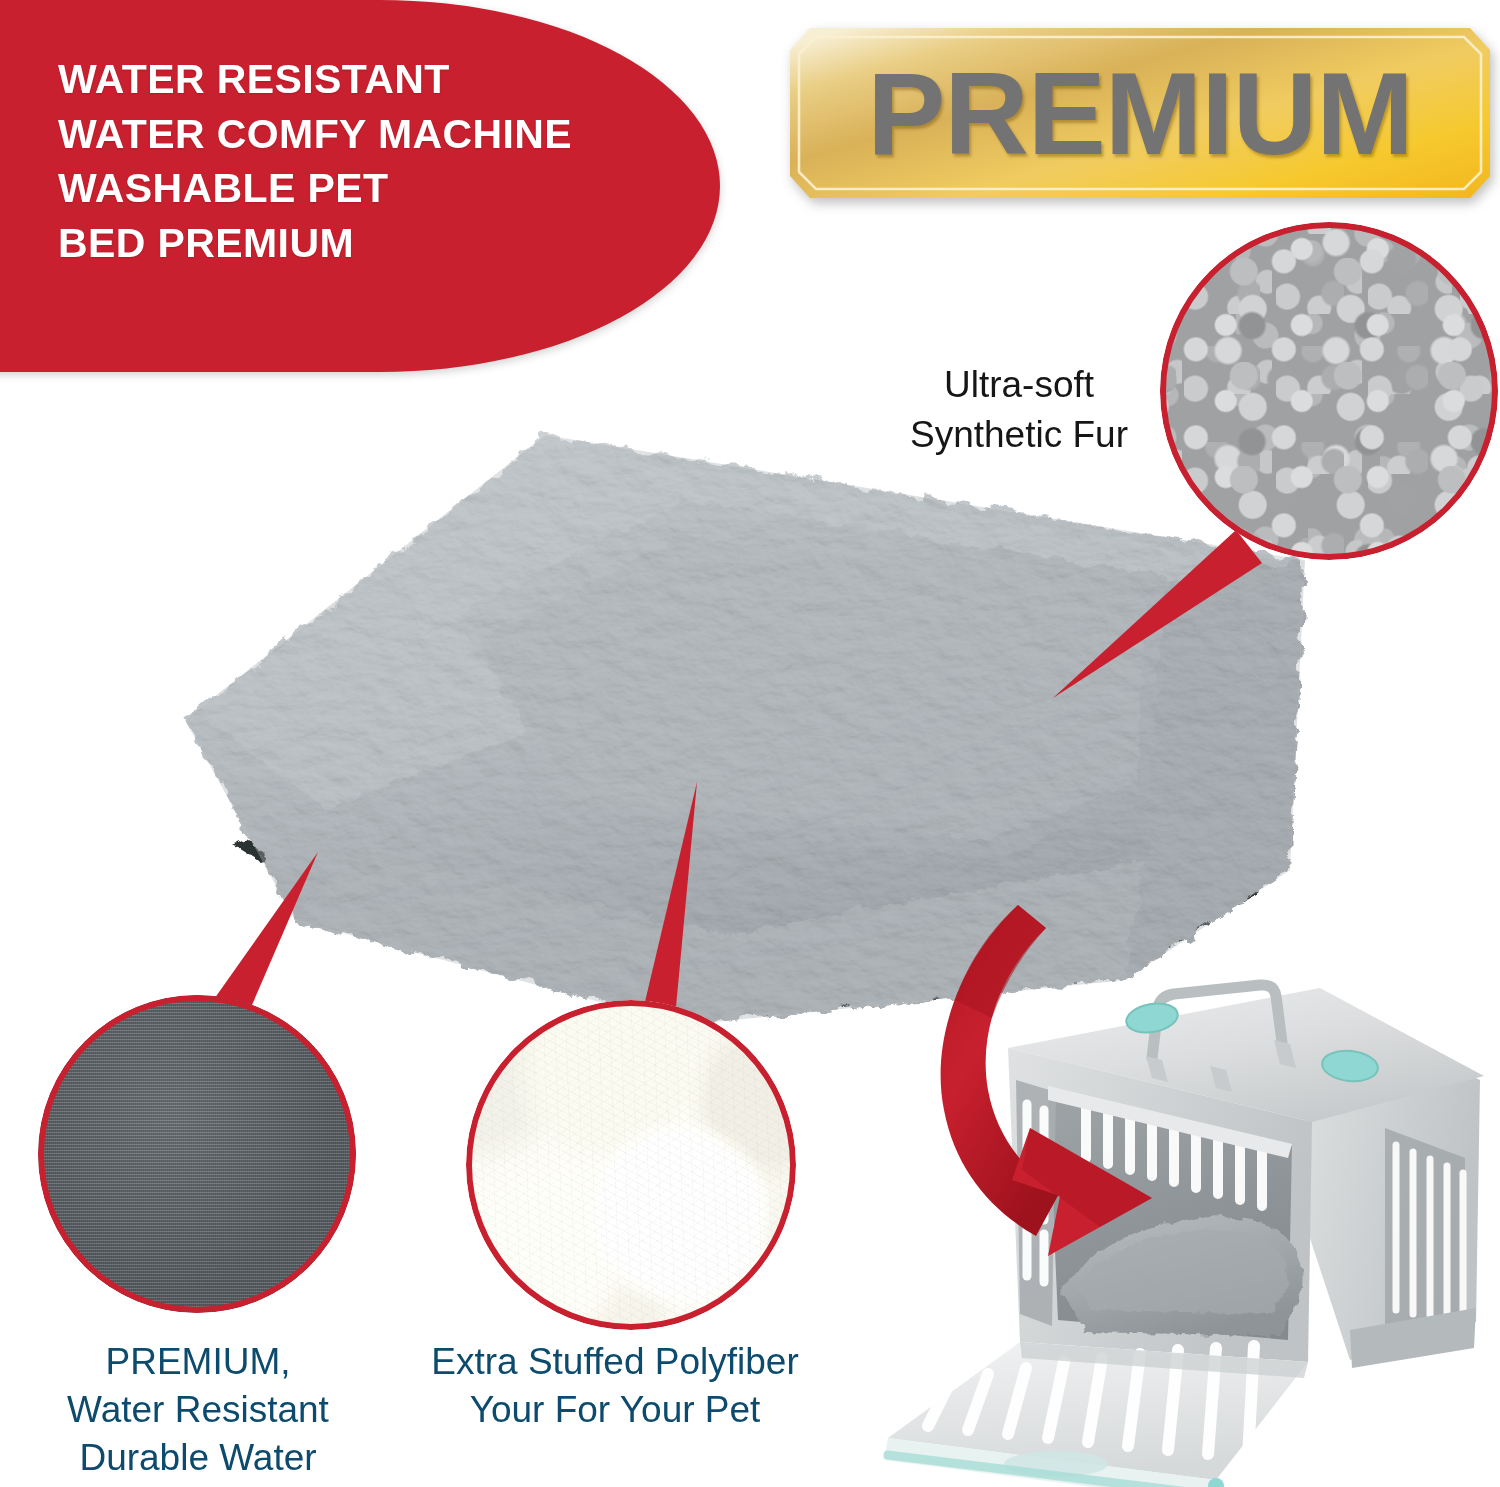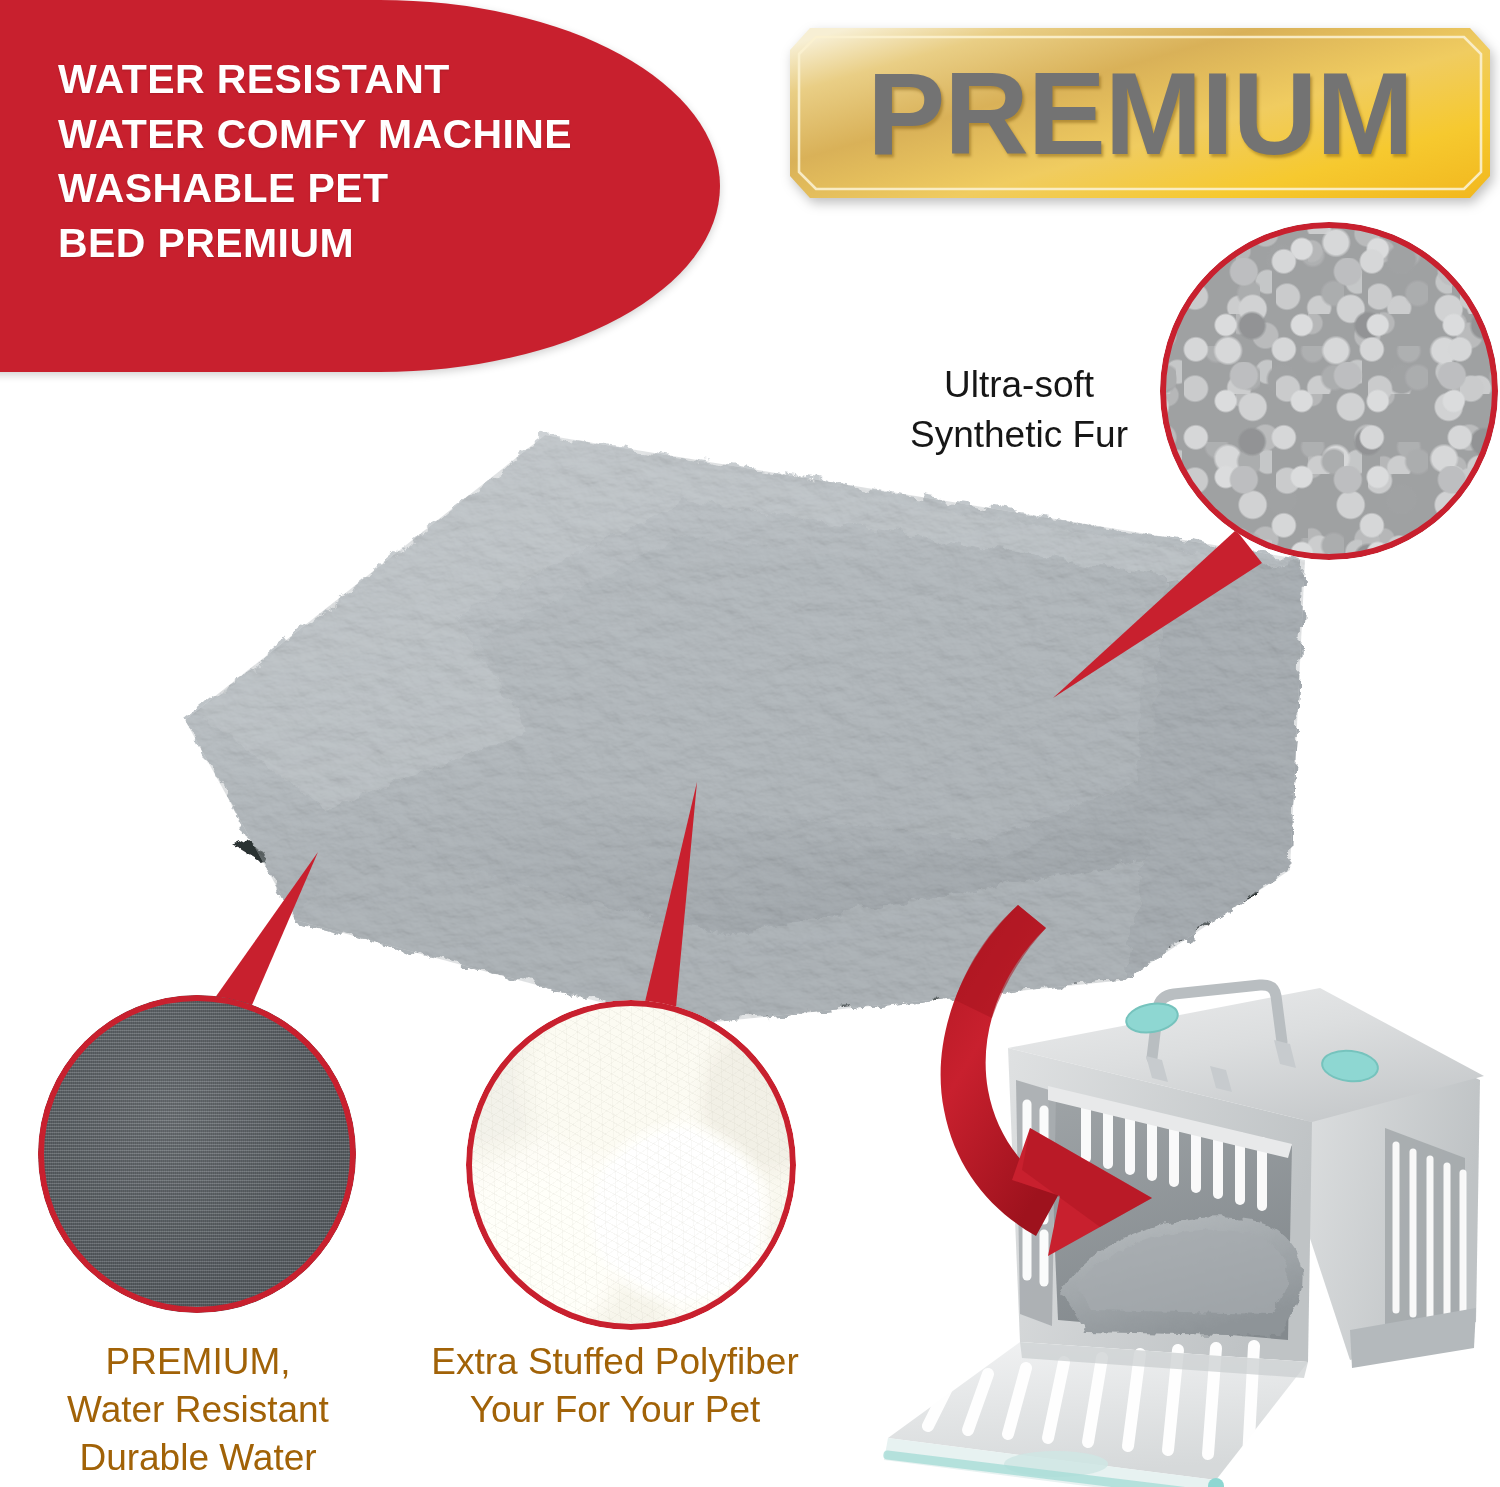--- a/index.html
+++ b/index.html
@@ -129,21 +129,21 @@
   .connectors{position:absolute;inset:0;z-index:4;pointer-events:none;}
   .connectors svg{display:block;width:1500px;height:1487px;overflow:visible;}
 
   
   .fur-label{
     position:absolute;left:885px;top:346px;width:268px;
     text-align:center;color:#161616;
     font-size:37px;line-height:1.36;z-index:6;margin-top:14px;
   }
   .cap{
-    position:absolute;text-align:center;color:#a16207;
+    position:absolute;text-align:center;color:#0c4a6e;
     font-size:37px;line-height:1.30;z-index:6;
   }
   #cap-fabric{left:20px;top:1338px;width:356px;}
   #cap-fiber{left:380px;top:1338px;width:470px;}
 
   
   .carrier{position:absolute;left:880px;top:890px;width:620px;height:597px;z-index:3;}
   .carrier svg{display:block;width:100%;height:100%;overflow:visible;}
 </style>
 </head>

